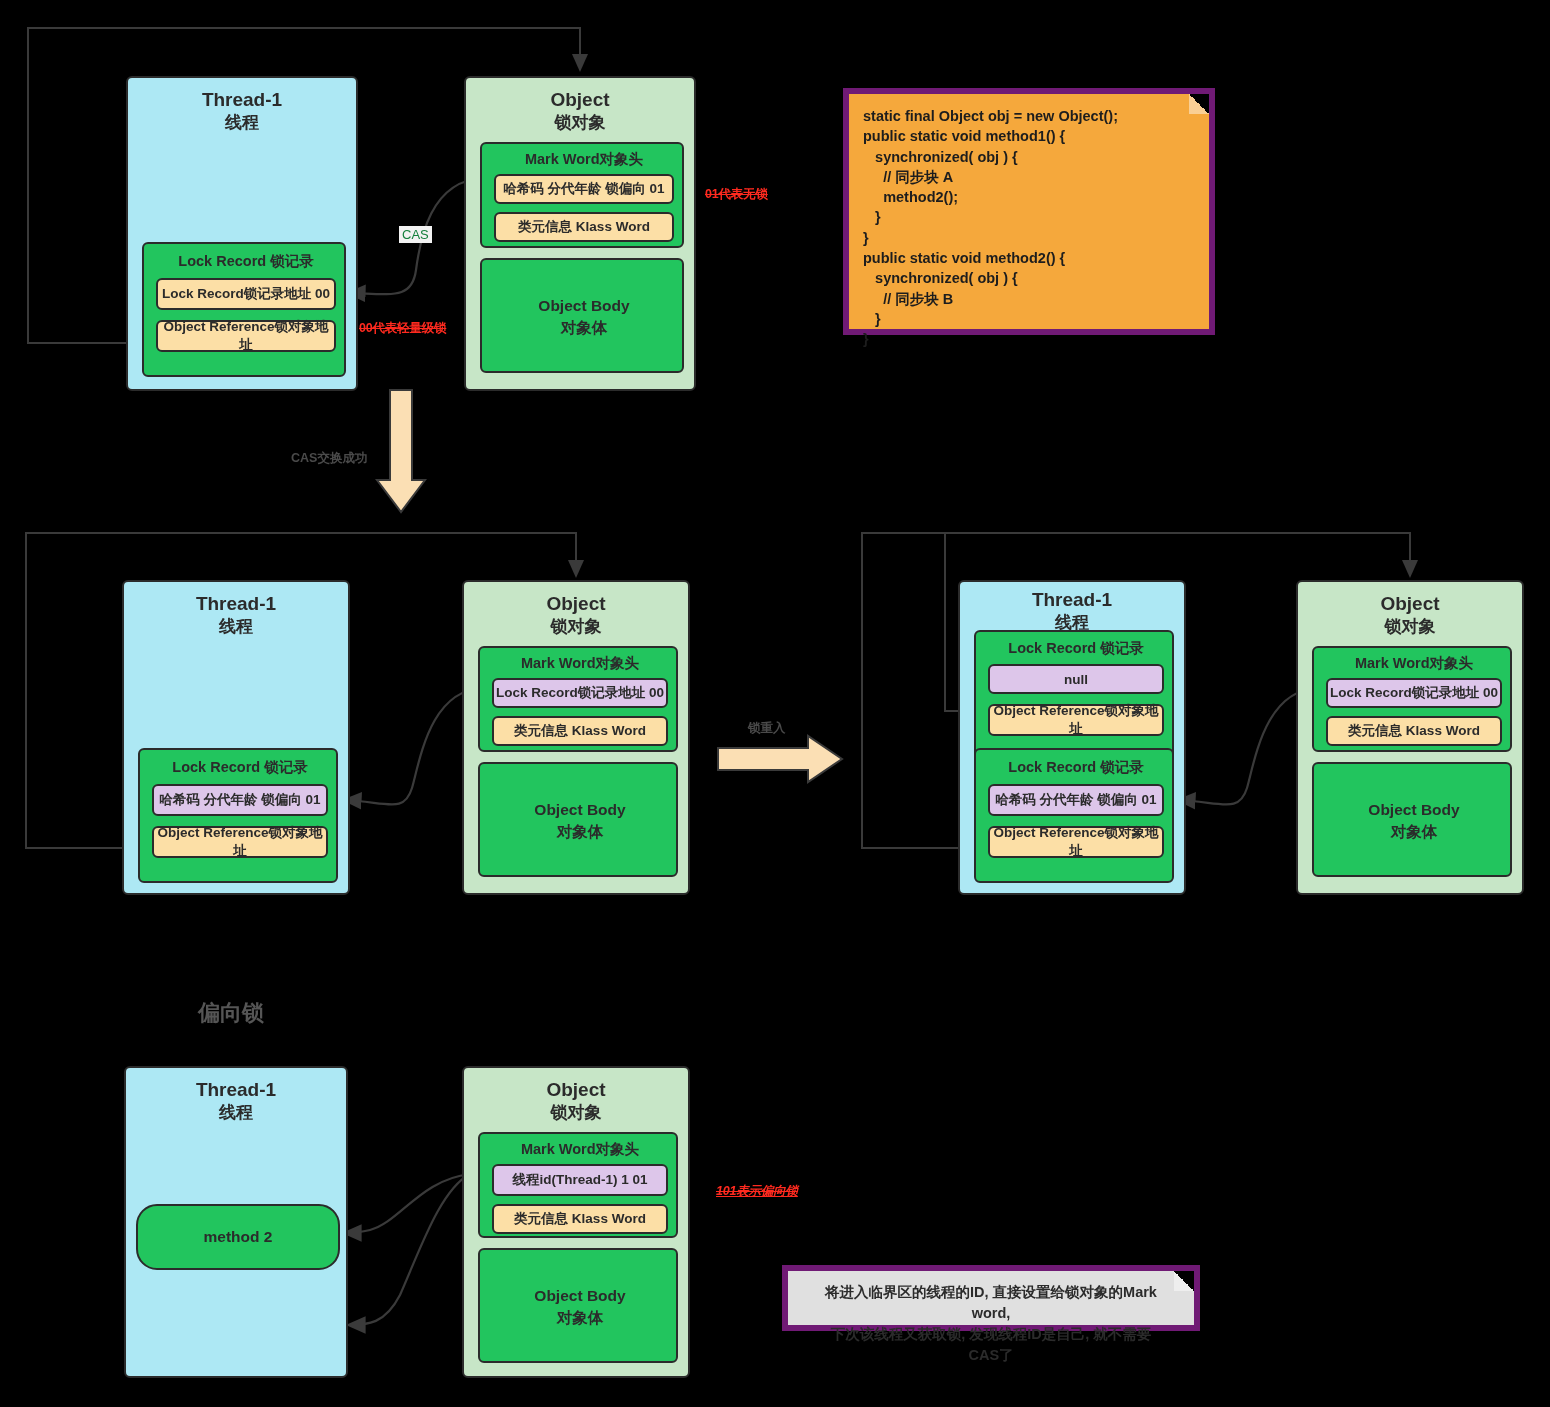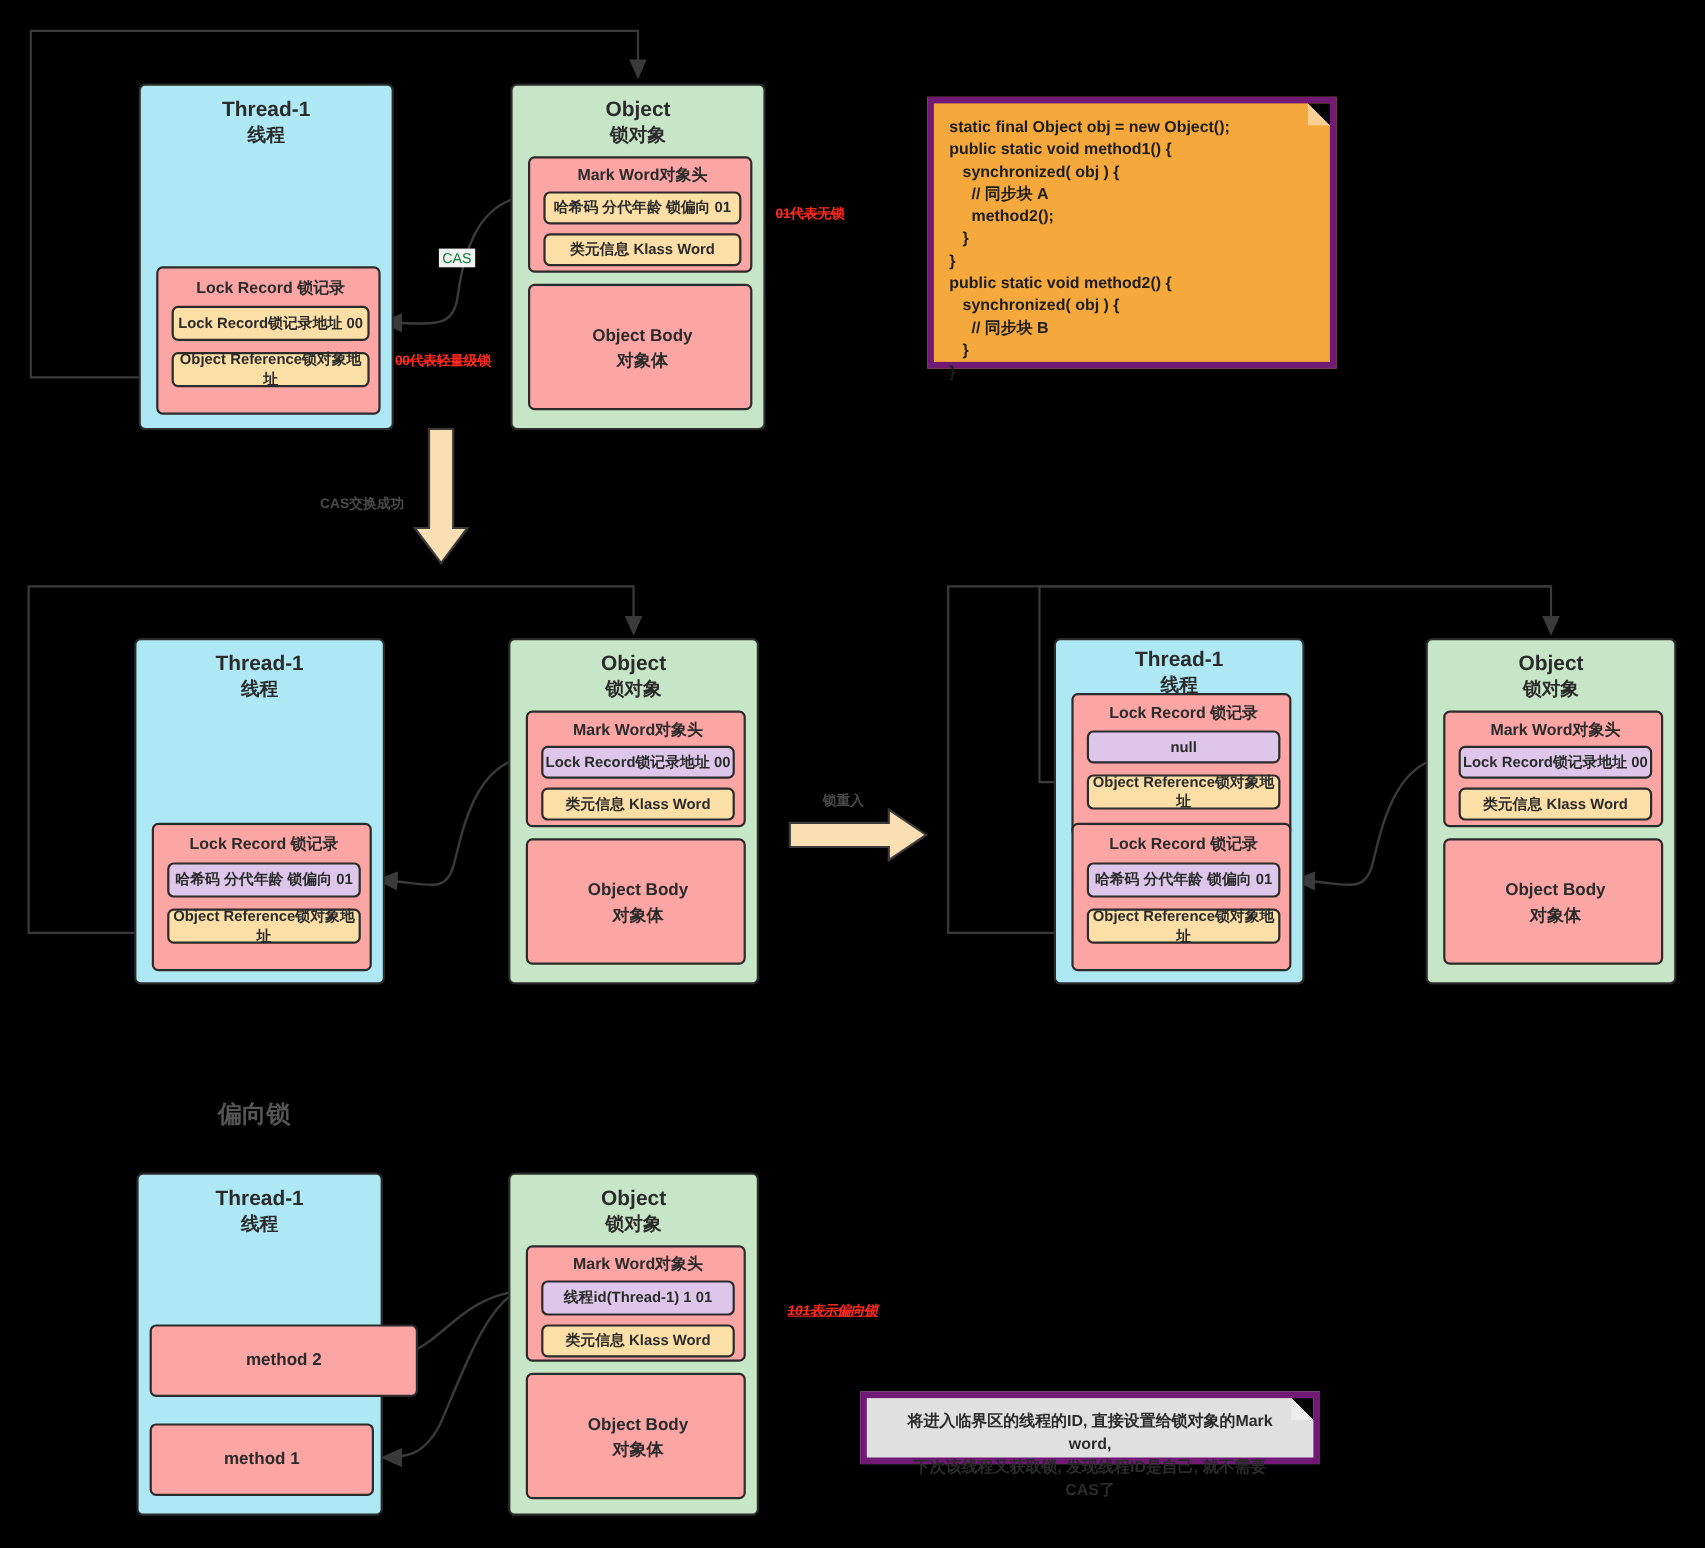--- a/index.html
+++ b/index.html
@@ -9,21 +9,21 @@
     font-family:"Liberation Sans","DejaVu Sans",sans-serif;
     color:#2b2b2b;
   }
   #canvas { position:absolute; left:0; top:0; width:1550px; height:1407px; }
   svg.conn { position:absolute; left:0; top:0; width:1550px; height:1407px; overflow:visible; pointer-events:none; }
 
   .box { position:absolute; border:2px solid #333; border-radius:6px;
          display:flex; flex-direction:column; align-items:center; }
   .thread-box { background:#ade8f4; border-color:#2b2b2b; }
   .object-box { background:#c7e6c7; border-color:#2b2b2b; }
-  .pink-box   { background:#fca5a5; border-color:#2b2b2b; }
+  .pink-box   { background:#22c55e; border-color:#2b2b2b; }
   .orange-box { background:#fcdfa6; border-color:#2b2b2b; }
   .purple-box { background:#ddc6ea; border-color:#2b2b2b; }
 
   .grp-title { font-weight:bold; text-align:center; line-height:1.25; width:100%; }
   .t-en { font-size:19px; font-weight:bold; }
   .t-cn { font-size:17px; font-weight:bold; }
 
   .lbl { position:absolute; display:flex; align-items:center; justify-content:center;
          text-align:center; font-weight:bold; }
   .lbl-13 { font-size:13.5px; }
@@ -254,25 +254,22 @@
     </div>
   </div>
 
   <div class="watermark" style="left:198px;top:998px;">偏向锁</div>
 
   <div class="box thread-box" style="left:124px;top:1066px;width:224px;height:312px;">
     <div class="grp-title" style="margin-top:10px;">
       <div class="t-en">Thread-1</div>
       <div class="t-cn">线程</div>
     </div>
-    <div class="box pink-box lbl lbl-15" style="left:10px;top:136px;width:244px;height:66px;">
+    <div class="box pink-box lbl lbl-15" style="left:10px;top:136px;width:204px;height:66px;border-radius:21px;">
       <span>method 2</span>
-    </div>
-    <div class="box pink-box lbl lbl-15" style="left:10px;top:226px;width:204px;height:66px;">
-      <span>method 1</span>
     </div>
   </div>
 
   <div class="box object-box" style="left:462px;top:1066px;width:228px;height:312px;">
     <div class="grp-title" style="margin-top:10px;">
       <div class="t-en">Object</div>
       <div class="t-cn">锁对象</div>
     </div>
     <div class="box pink-box" style="left:14px;top:64px;width:200px;height:106px;">
       <div class="lbl lbl-14" style="left:0;top:4px;width:200px;height:22px;">Mark Word对象头</div>

